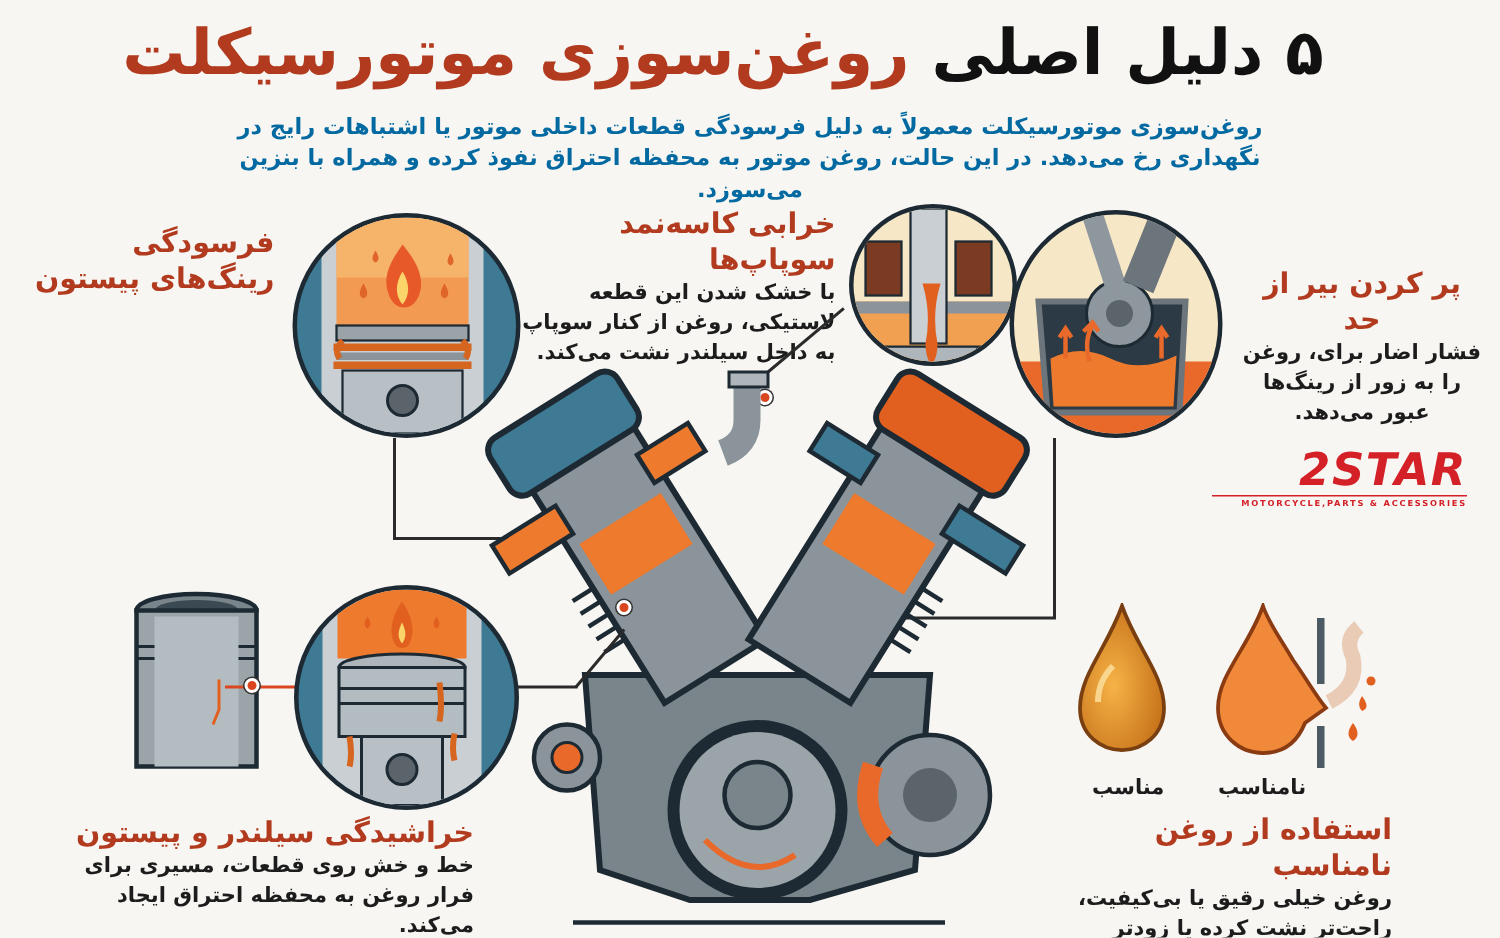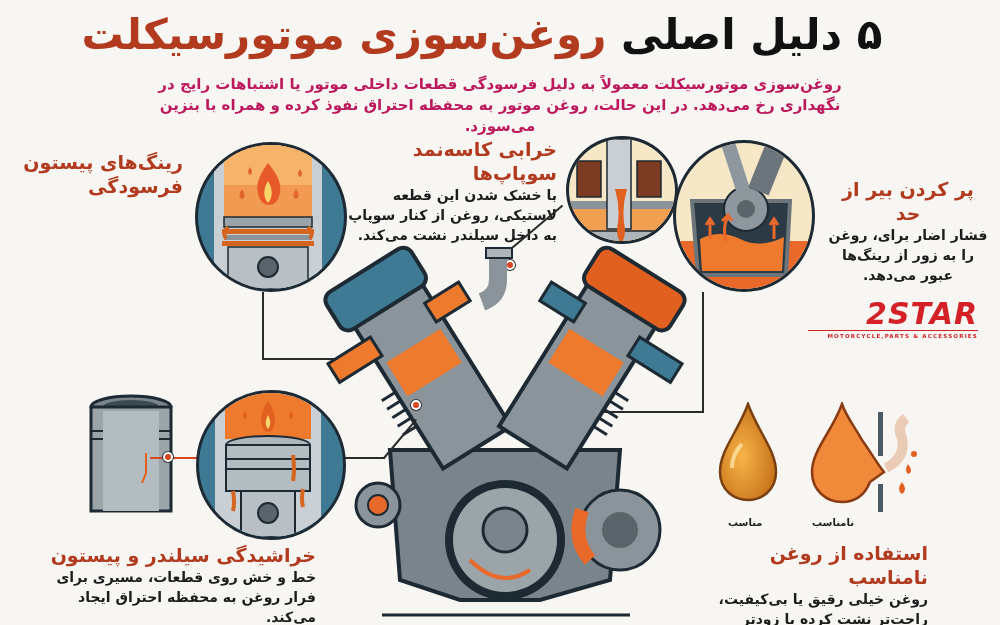--- a/index.html
+++ b/index.html
@@ -3,50 +3,50 @@
 <meta charset="utf-8">
 <style>
   * { box-sizing: border-box; margin: 0; padding: 0; }
   html, body { width: 1000px; height: 625px; overflow: hidden; background: #f7f6f3; }
   body { position: relative; font-family: "DejaVu Sans", sans-serif; color: #1a1a1a; direction: rtl; }
 
   .title { position: absolute; top: 6px; left: 0; width: 964px; text-align: center; font-size: 42px; font-weight: bold; line-height: 58px; letter-spacing: -0.5px; }
   .title .num, .title .dark { color: #111; }
   .title .red { color: #b23a1e; }
 
-  .intro { position: absolute; top: 74px; left: 150px; width: 700px; text-align: center; font-size: 15px; font-weight: bold; line-height: 21px; color: #be185d; }
+  .intro { position: absolute; top: 74px; left: 150px; width: 700px; text-align: center; font-size: 15px; font-weight: bold; line-height: 21px; color: #0369a1; }
 
   .block { position: absolute; text-align: right; }
   .block .h { color: #b23a1e; font-weight: bold; font-size: 19px; line-height: 24px; }
   .block .p { font-weight: bold; font-size: 14px; line-height: 20px; color: #1c1c1c; }
 
   .circle { position: absolute; border-radius: 50%; border: 3px solid #1d2a33; overflow: hidden; }
   .line { position: absolute; background: #2a2a2a; }
   .dot { position: absolute; width: 10px; height: 10px; border-radius: 50%; background: #d9461f; border: 2px solid #fff; box-shadow: 0 0 0 1px #333; }
 
   .logo { position: absolute; left: 808px; top: 300px; width: 170px; direction: ltr; text-align: right; }
   .logo .l1, .logo .l2 { color: #d42027; font-family: "DejaVu Sans", sans-serif; font-weight: bold; font-size: 30px; line-height: 27px; letter-spacing: 1px; font-style: italic; }
   .logo .l3 { color: #d42027; font-size: 5.5px; font-weight: bold; letter-spacing: 1.2px; margin-top: 3px; border-top: 1.5px solid #d42027; padding-top: 2px; }
 
-  .drop-label { position: absolute; font-weight: bold; font-size: 10px; color: #1c1c1c; }
+  .drop-label { position: absolute; font-weight: bold; font-size: 14px; color: #1c1c1c; }
 </style>
 </head>
 <body>
 
 <div class="title">
   <span class="num">۵</span>
   <span class="dark">دلیل اصلی</span>
   <span class="red">روغن‌سوزی موتورسیکلت</span>
 </div>
 
 <div class="intro">روغن‌سوزی موتورسیکلت معمولاً به دلیل فرسودگی قطعات داخلی موتور یا اشتباهات رایج در نگهداری رخ می‌دهد. در این حالت، روغن موتور به محفظه احتراق نفوذ کرده و همراه با بنزین می‌سوزد.</div>
 
 <div class="block" style="left:15px; top:150px; width:168px;">
+  <div class="h">فرسودگی</div>
   <div class="h">رینگ‌های پیستون</div>
-  <div class="h">فرسودگی</div>
 </div>
 
 <div class="circle" style="left:195px; top:142px; width:152px; height:150px; background:#3e7a94;">
   <svg width="152" height="150" viewBox="0 0 152 150">
     <rect x="22" y="0" width="108" height="150" fill="#c9cfd3"></rect>
     <rect x="32" y="0" width="88" height="72" fill="#f29a52"></rect>
     <rect x="32" y="0" width="88" height="40" fill="#f5b46a"></rect>
     <path d="M76 18 C66 32 62 42 68 54 C72 62 82 62 86 54 C92 42 86 30 76 18 Z" fill="#e8592a"></path>
     <path d="M76 36 C71 44 71 52 76 58 C81 52 81 44 76 36 Z" fill="#fbd46a"></path>
     <path d="M50 44 q-5 8 0 10 q5 -2 0 -10z" fill="#e0652a"></path>

